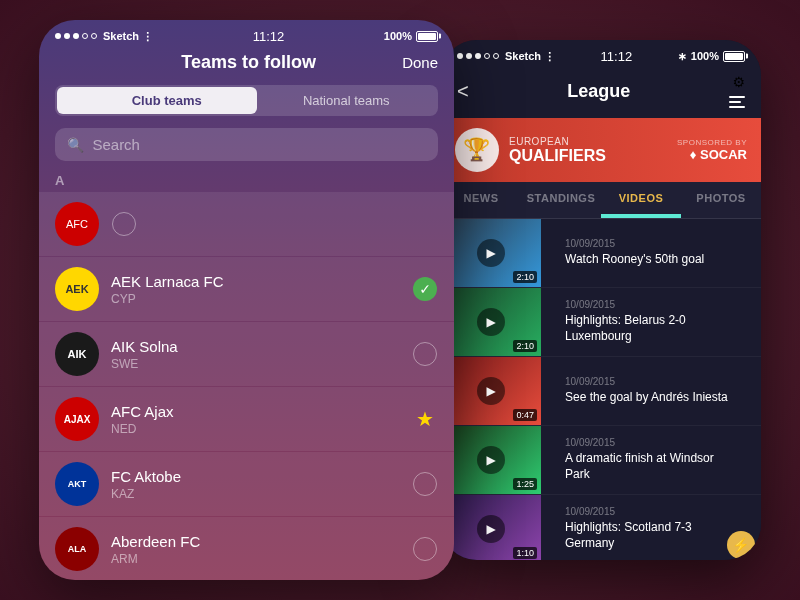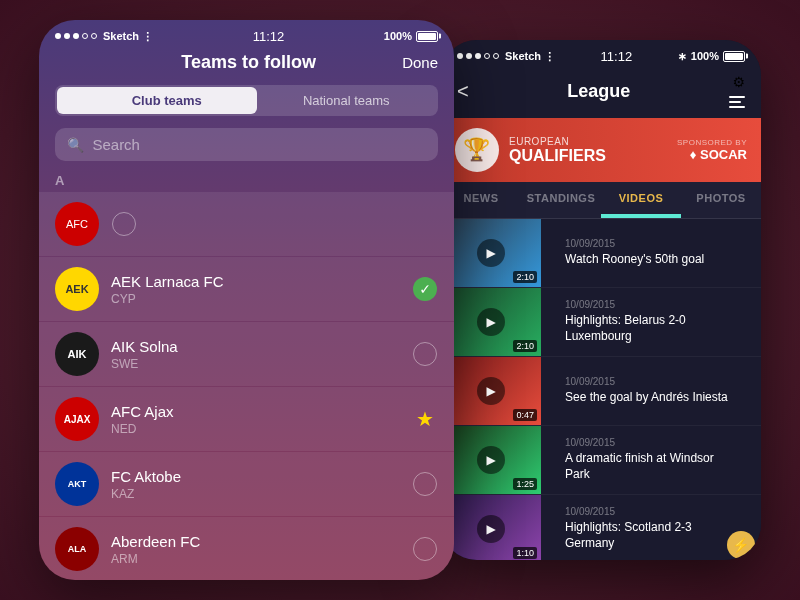--- a/index.html
+++ b/index.html
@@ -699,20 +699,20 @@
         </div>
       </div>
 
       <div class="video-row" style="position:relative;">
         <div class="video-thumb thumb-5">
           <div class="play-overlay">▶</div>
           <div class="video-duration">1:10</div>
         </div>
         <div class="video-info">
           <div class="video-date">10/09/2015</div>
-          <div class="video-title">Highlights: Scotland 2-3 Germany</div>
+          <div class="video-title">Highlights: Scotland 7-3 Germany</div>
         </div>
         <div class="bottom-badge" style="position:absolute;bottom:4px;right:6px;">⚡</div>
       </div>
 
     </div>
   </div>
 </div>
 
 </body></html>

